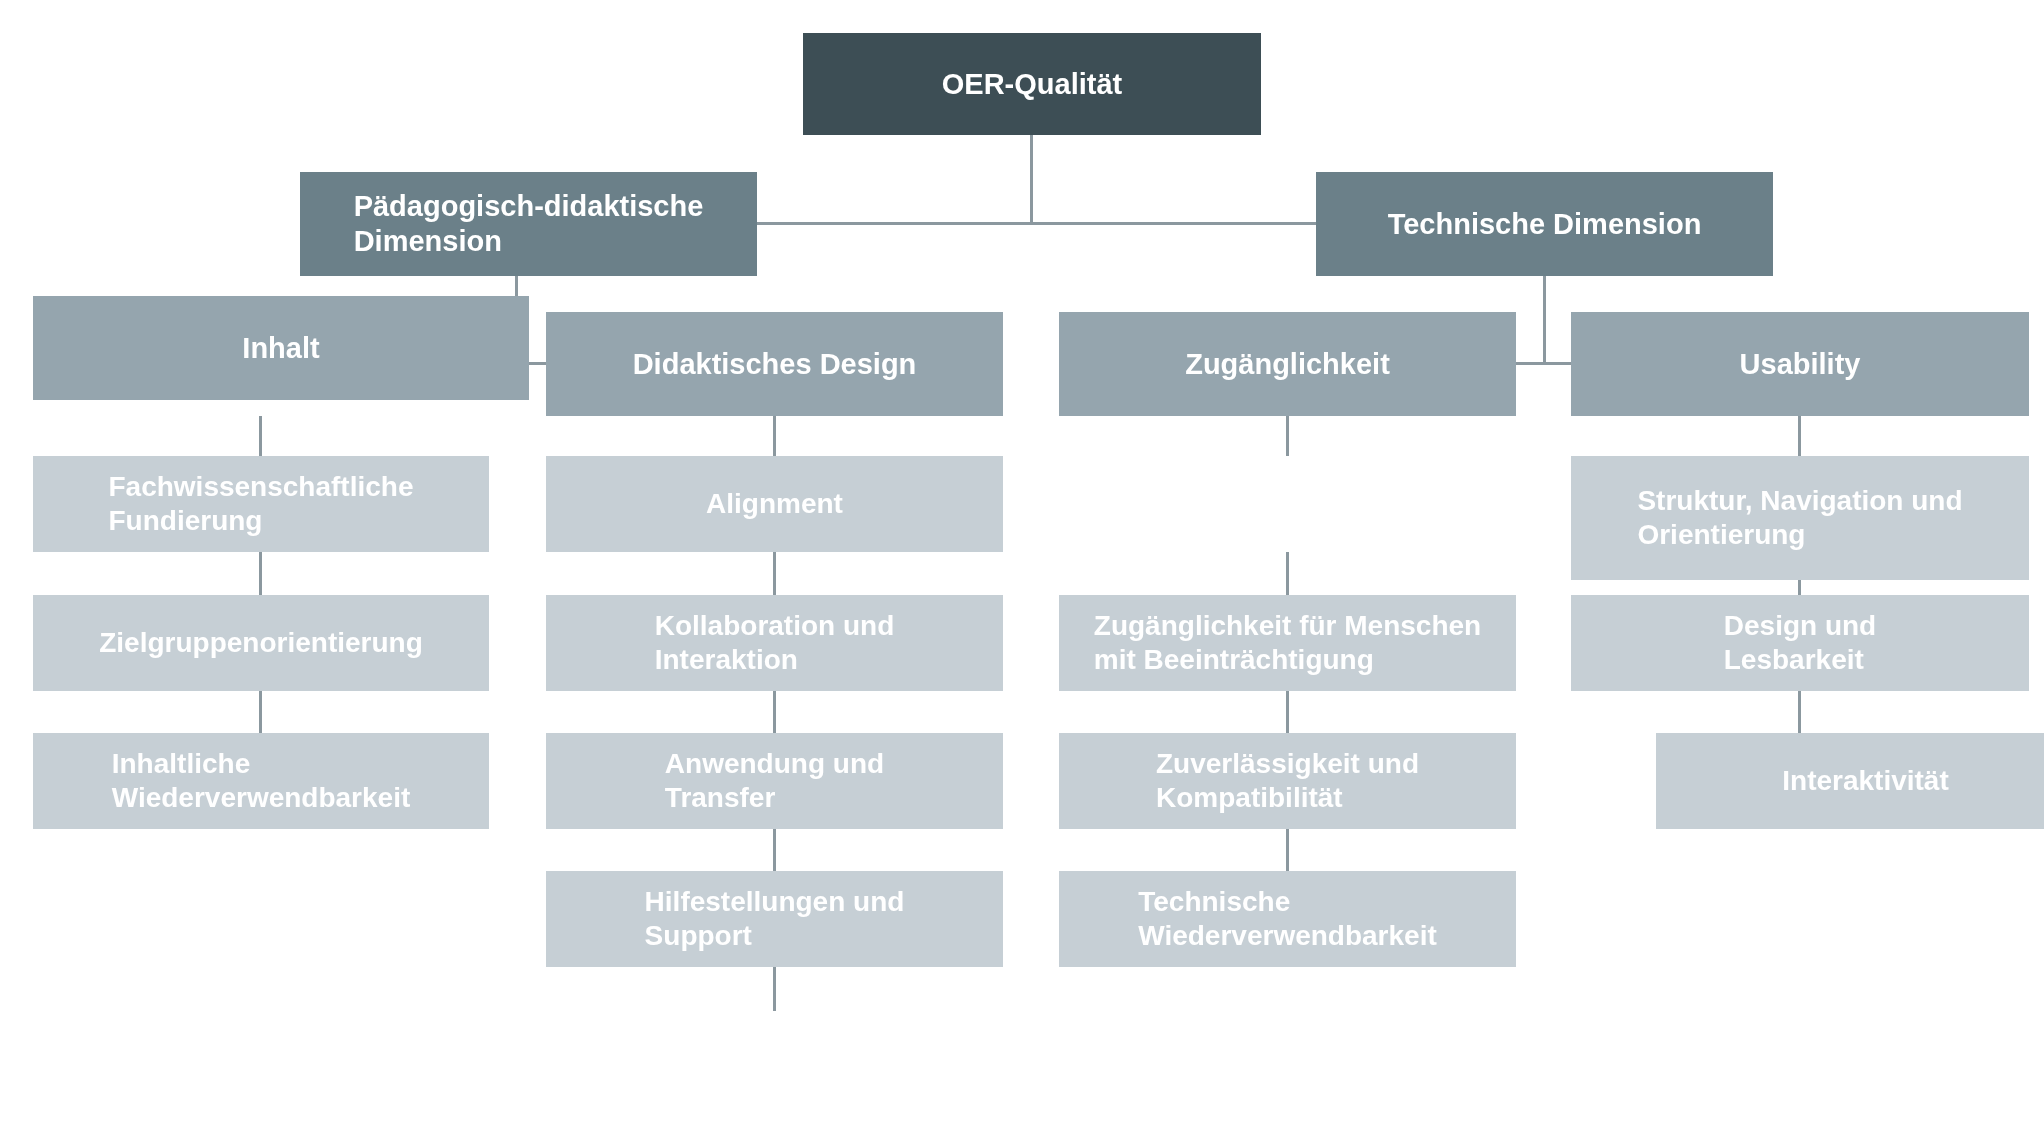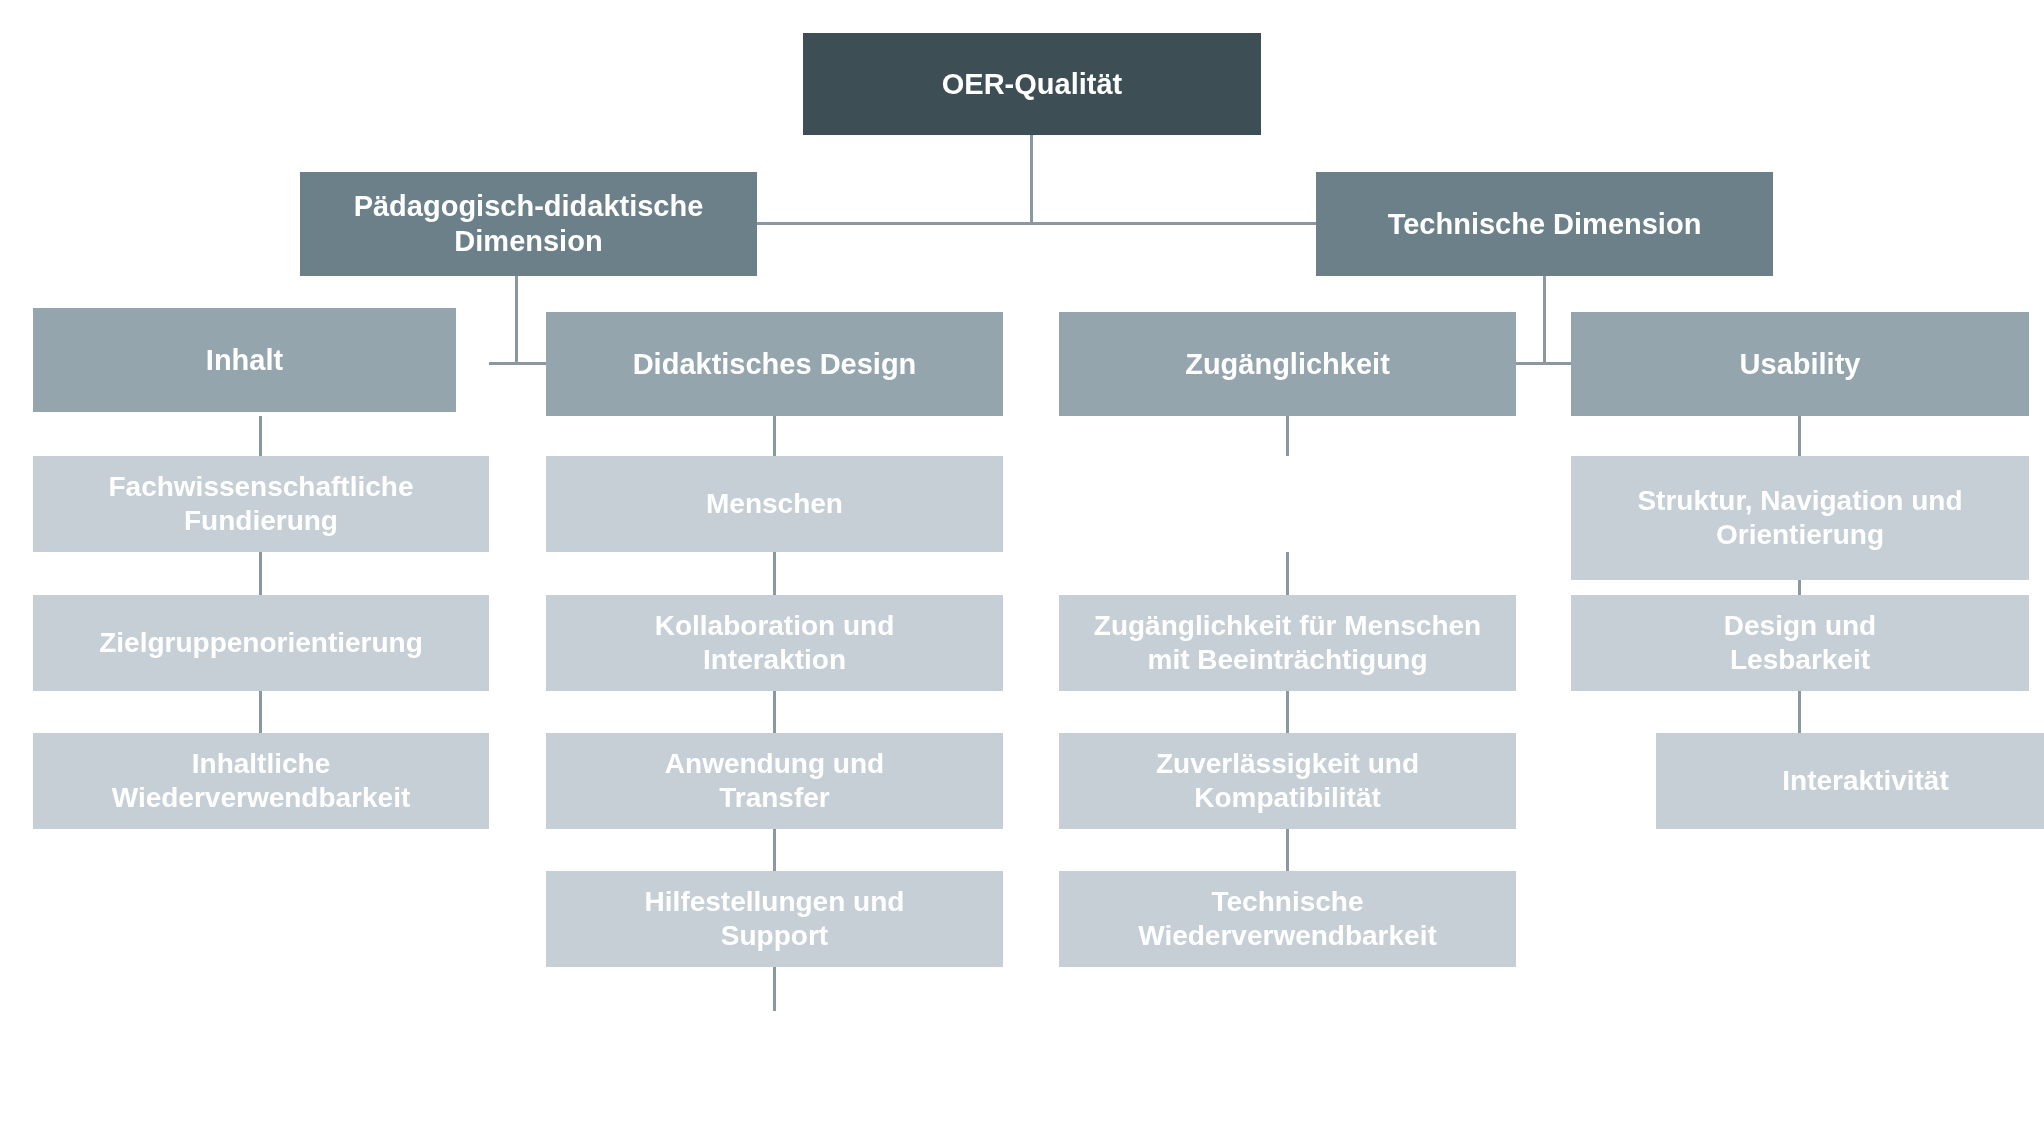--- a/index.html
+++ b/index.html
@@ -13,21 +13,21 @@
     height: 1132px;
     background: #ffffff;
     font-family: "Liberation Sans", "DejaVu Sans", sans-serif;
     overflow: hidden;
   }
   .node {
     position: absolute;
     display: flex;
     align-items: center;
     justify-content: center;
-    text-align: center;
+    text-align: left;
     color: var(--text, #ffffff);
     font-weight: 700;
     white-space: pre-line;
     line-height: 1.2;
     padding: 0 14px;
     box-sizing: border-box;
     z-index: 2;
   }
   .lvl1 { background: var(--root-bg, #3d4e55); font-size: 29px; }
   .lvl2 { background: var(--dimension-bg, #6b8089); font-size: 29px; }
@@ -71,32 +71,32 @@
   <div class="line" style="left:1798px;top:416px;width:3px;height:40px"></div>
   <div class="line" style="left:1798px;top:552px;width:3px;height:43px"></div>
   <div class="line" style="left:1798px;top:691px;width:3px;height:42px"></div>
 
   <div class="node lvl1" style="left:803px;top:33px;width:458px;height:102px">OER-Qualität</div>
 
   <div class="node lvl2" style="left:300px;top:172px;width:457px;height:104px">Pädagogisch-didaktische
 Dimension</div>
   <div class="node lvl2" style="left:1316px;top:172px;width:457px;height:104px">Technische Dimension</div>
 
-  <div class="node lvl3" style="left:33px;top:308px;width:423px;height:104px">Inhalt</div>
+  <div class="node lvl3" style="left:33px;top:296px;width:496px;height:104px">Inhalt</div>
   <div class="node lvl3" style="left:546px;top:312px;width:457px;height:104px">Didaktisches Design</div>
   <div class="node lvl3" style="left:1059px;top:312px;width:457px;height:104px">Zugänglichkeit</div>
   <div class="node lvl3" style="left:1571px;top:312px;width:458px;height:104px">Usability</div>
 
   <div class="node lvl4" style="left:33px;top:456px;width:456px;height:96px">Fachwissenschaftliche
 Fundierung</div>
   <div class="node lvl4" style="left:33px;top:595px;width:456px;height:96px">Zielgruppenorientierung</div>
   <div class="node lvl4" style="left:33px;top:733px;width:456px;height:96px">Inhaltliche
 Wiederverwendbarkeit</div>
 
-  <div class="node lvl4" style="left:546px;top:456px;width:457px;height:96px">Menschen</div>
+  <div class="node lvl4" style="left:546px;top:456px;width:457px;height:96px">Alignment</div>
   <div class="node lvl4" style="left:546px;top:595px;width:457px;height:96px">Kollaboration und
 Interaktion</div>
   <div class="node lvl4" style="left:546px;top:871px;width:457px;height:96px">Hilfestellungen und
 Support</div>
   <div class="node lvl4" style="left:546px;top:733px;width:457px;height:96px">Anwendung und
 Transfer</div>
 
   <div class="node lvl4" style="left:1059px;top:595px;width:457px;height:96px">Zugänglichkeit für Menschen
 mit Beeinträchtigung</div>
   <div class="node lvl4" style="left:1059px;top:733px;width:457px;height:96px">Zuverlässigkeit und

